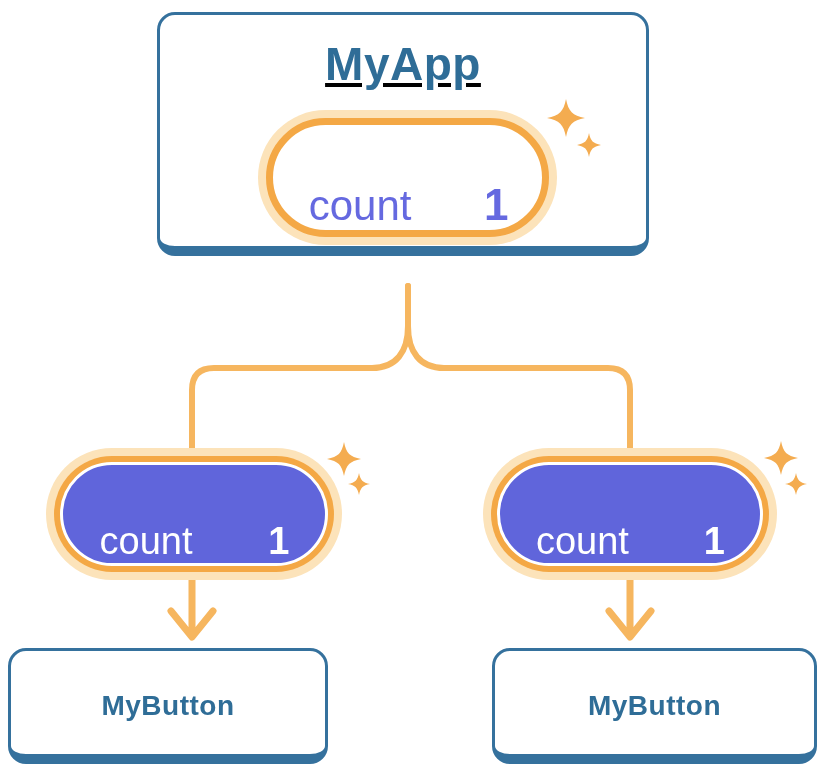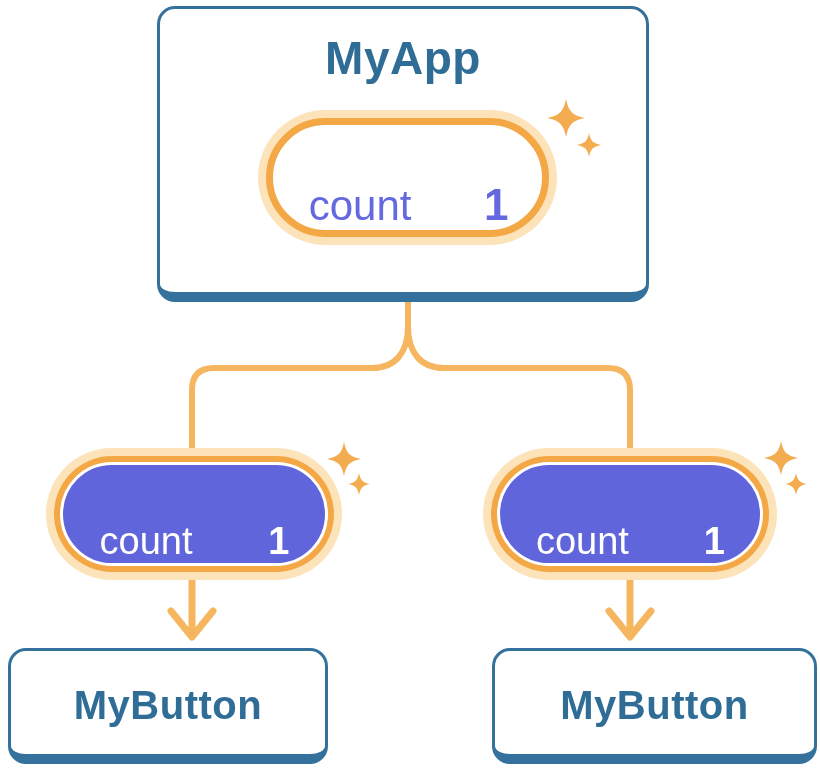--- a/index.html
+++ b/index.html
@@ -19,25 +19,25 @@
   .stage{position:relative;width:820px;height:770px;overflow:hidden;background:#FFFFFF;}
   svg.layer{position:absolute;left:0;top:0;pointer-events:none;}
   .layer-connectors{z-index:0;}
   .layer-sparkles{z-index:2;}
   .connector{fill:none;stroke:var(--orange-line);stroke-width:6;stroke-linecap:round;stroke-linejoin:round;}
   .arrow{fill:none;stroke:var(--orange-line);stroke-width:7;stroke-linecap:round;stroke-linejoin:round;}
   .sparkle{fill:var(--sparkle);}
 
   .card{position:absolute;box-sizing:border-box;z-index:1;background:var(--card-bg);
         border:3px solid var(--card-border);border-bottom-width:10px;border-radius:18px;}
-  .root-card{left:157px;top:6px;width:492px;height:296px;}
+  .root-card{left:157px;top:12px;width:492px;height:244px;text-decoration:underline;}
   .card-title{color:var(--card-text);font-weight:600;text-align:center;letter-spacing:.5px;}
   .root-card .card-title{margin-top:26px;font-size:46px;line-height:1;}
   .child-card{display:flex;align-items:center;justify-content:center;}
-  .child-card .card-title{font-size:40px;padding-top:6px;}
+  .child-card .card-title{font-size:28px;padding-top:6px;}
   .card-left{left:8px;top:648px;width:320px;height:116px;}
   .card-right{left:492px;top:648px;width:325px;height:116px;}
 
   .pill{position:absolute;box-sizing:border-box;z-index:1;display:flex;align-items:flex-end;border-radius:999px;overflow:hidden;}
   .pill-light{left:266px;top:118px;width:283px;height:119px;background:#fff;
               border:7px solid var(--orange-ring);box-shadow:0 0 0 8px var(--orange-halo);}
   .pill-light .pill-name{flex:1.9;color:var(--pill-text);font-size:42px;}
   .pill-light .pill-value{flex:1;color:var(--pill-text);font-size:44px;font-weight:700;}
   .pill-light .pill-sep{width:3px;background:var(--orange-ring);}
 

